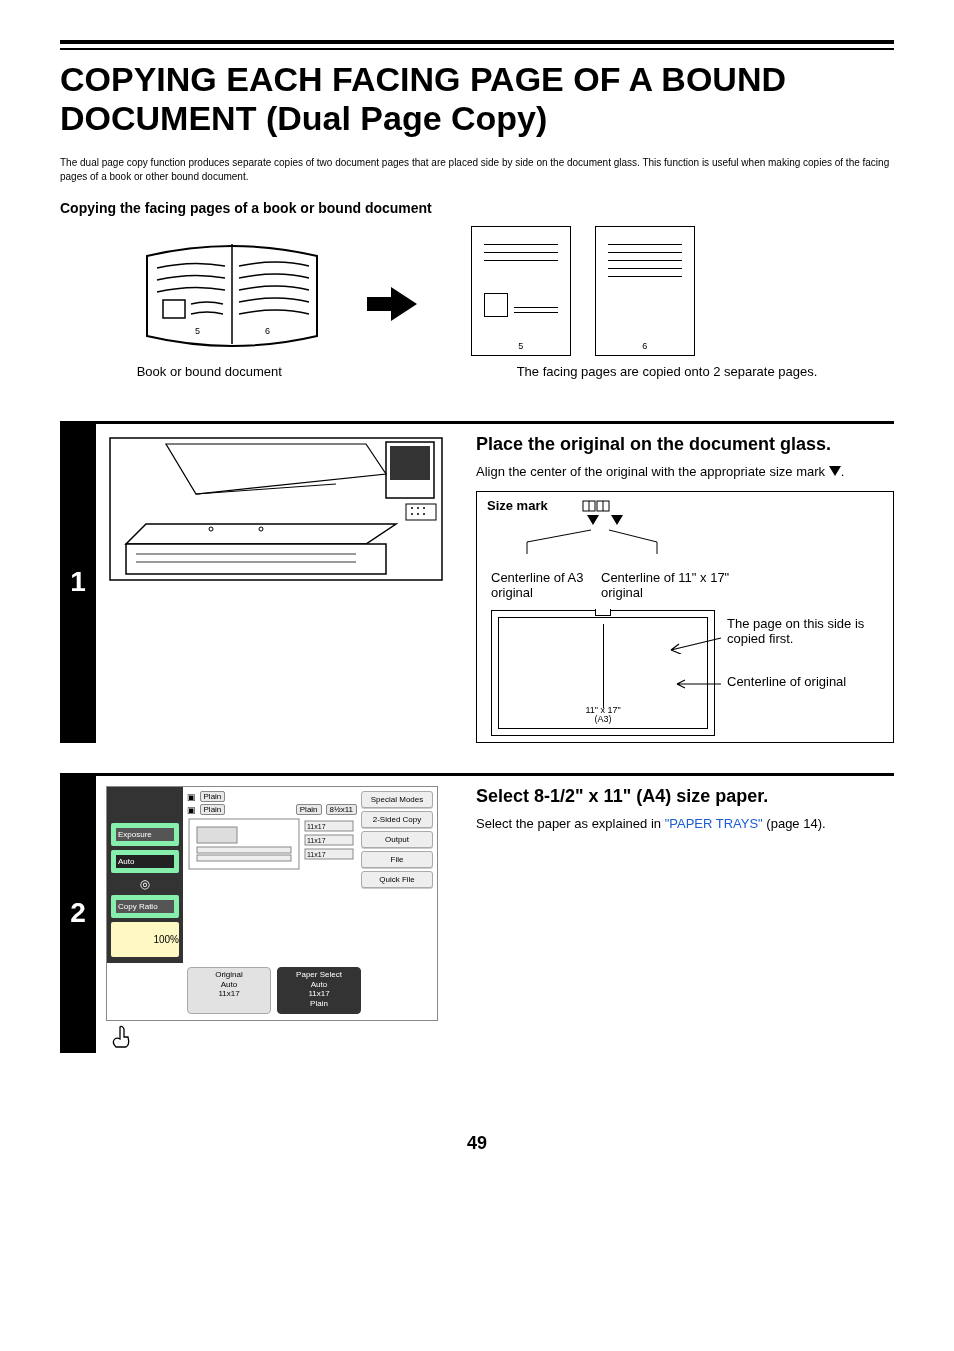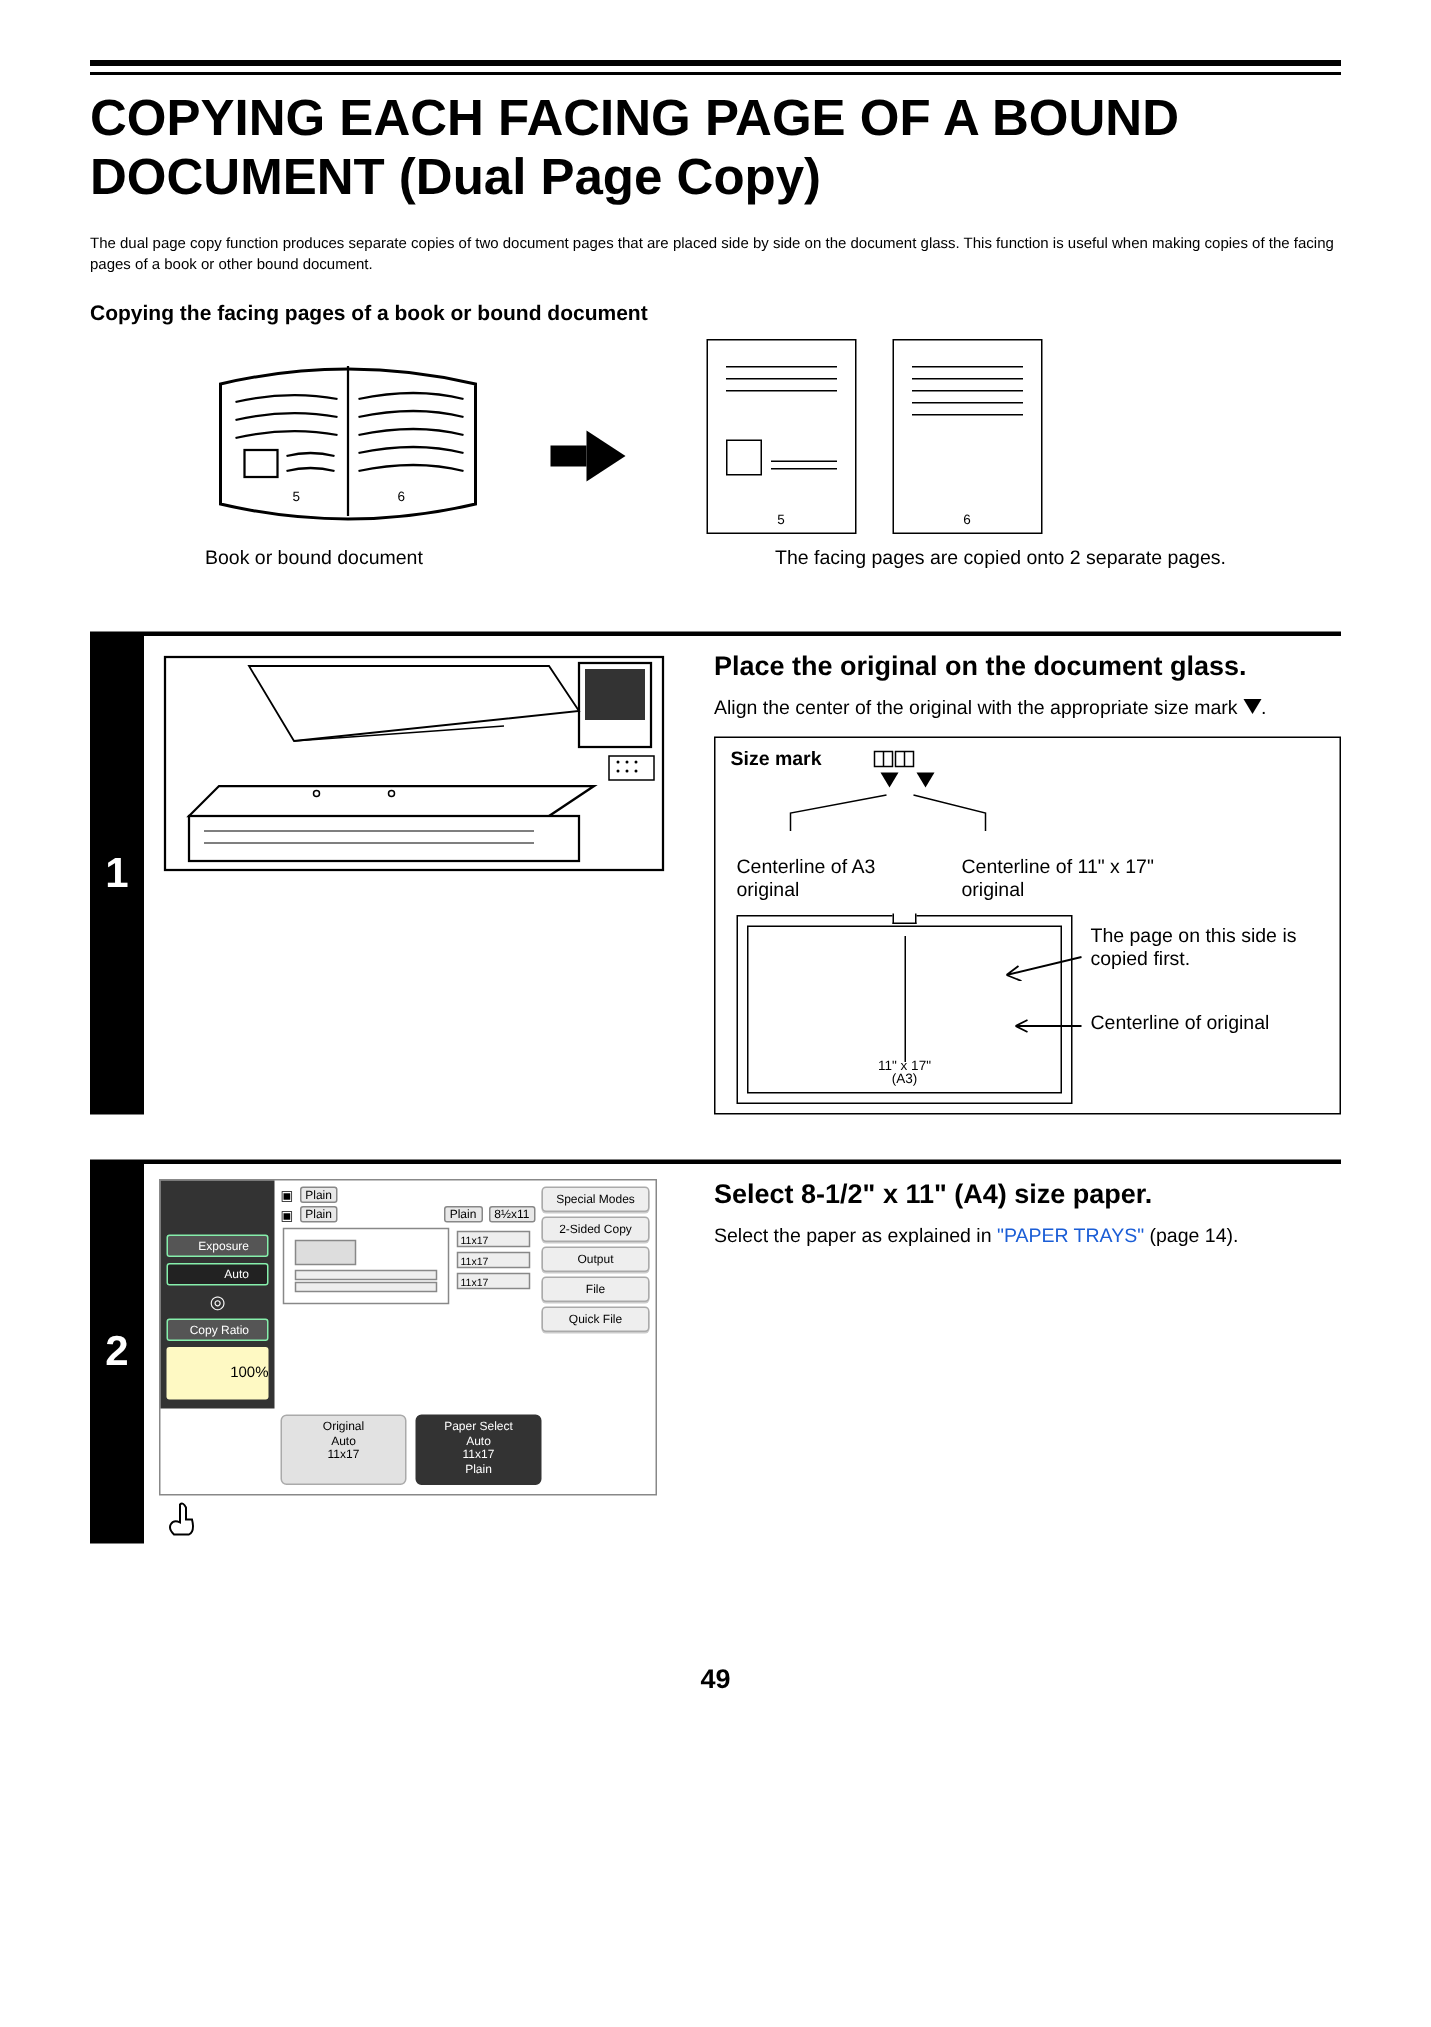--- a/index.html
+++ b/index.html
@@ -94,21 +94,21 @@
   
   .size-mark-box {
     border: 1.5px solid #000;
     padding: 6px 10px;
     font-size: 13px;
     margin-top: 10px;
   }
   .sm-row { display: flex; align-items: center; gap: 6px; }
   .sm-label { font-weight: bold; }
   .tri-down { display:inline-block; width:0;height:0;border-left:6px solid transparent;border-right:6px solid transparent;border-top:10px solid #000; }
-  .sm-cols { display: flex; gap: 40px; margin: 14px 0 10px 4px; font-size: 13px; }
+  .sm-cols { display: flex; margin: 14px 0 10px 4px; font-size: 13px; }
   .glass-outer { border: 1.5px solid #000; padding: 6px; position: relative; width: 210px; margin-left: 4px; }
   .glass-inner { border: 1.5px solid #000; height: 110px; position: relative; }
   .notch { position: absolute; top: -2px; left: 50%; transform: translateX(-50%); width: 14px; height: 6px; background:#fff; border:1.5px solid #000; border-top:none; }
   .vline { position:absolute; top:6px; bottom:20px; left:50%; border-left:1px solid #000; }
   .glass-text { position:absolute; bottom:4px; left:50%; transform:translateX(-50%); font-size:9px; text-align:center; line-height:1; }
   .annot { font-size: 13px; }
   .annot-right { position: absolute; left: 240px; width: 170px; }
 
   
   svg { display: block; }
@@ -123,21 +123,21 @@
   .panel-inner { display: flex; }
   .panel-left {
     width: 68px;
     background: #333;
     color: #fff;
     padding: 6px 4px;
     display: flex;
     flex-direction: column;
     gap: 4px;
   }
-  .panel-left .lbl { background:#555; border:1px solid #86efac; padding:2px 12px; text-align:right; font-size:8px; border-radius:2px; }
+  .panel-left .lbl { background:#555; border:5px solid #86efac; padding:2px 2px; text-align:left; font-size:8px; border-radius:2px; }
   .panel-left .val { background:#fef9c3; color:#000; text-align:right; padding:12px 0; border-radius:2px; font-size:10px; }
   .panel-mid { flex:1; padding:4px; display:flex; flex-direction:column; gap:2px; }
   .panel-row { display:flex; align-items:center; gap:4px; }
   .tag { border:1px solid #888; background:#e8e8e8; font-size:8px; padding:0 3px; border-radius:2px; }
   .panel-right { width:72px; padding:4px 4px 4px 0; display:flex; flex-direction:column; gap:3px; }
   .soft-btn { border:1px solid #aaa; background:#eee; text-align:center; padding:3px 2px; border-radius:3px; font-size:8px; box-shadow: 0 1px 0 #ccc; }
   .panel-bottom { display:flex; gap:6px; padding:4px 6px 6px 80px; }
   .bot-btn { border:1px solid #aaa; background:#e2e2e2; width:78px; padding:2px 2px 4px 2px; text-align:center; border-radius:4px; font-size:8px; line-height:1.2; }
   .bot-btn.dark { background:#333; color:#fff; border-color:#333; }
   .finger { text-align:center; font-size:20px; margin-top:2px; }

